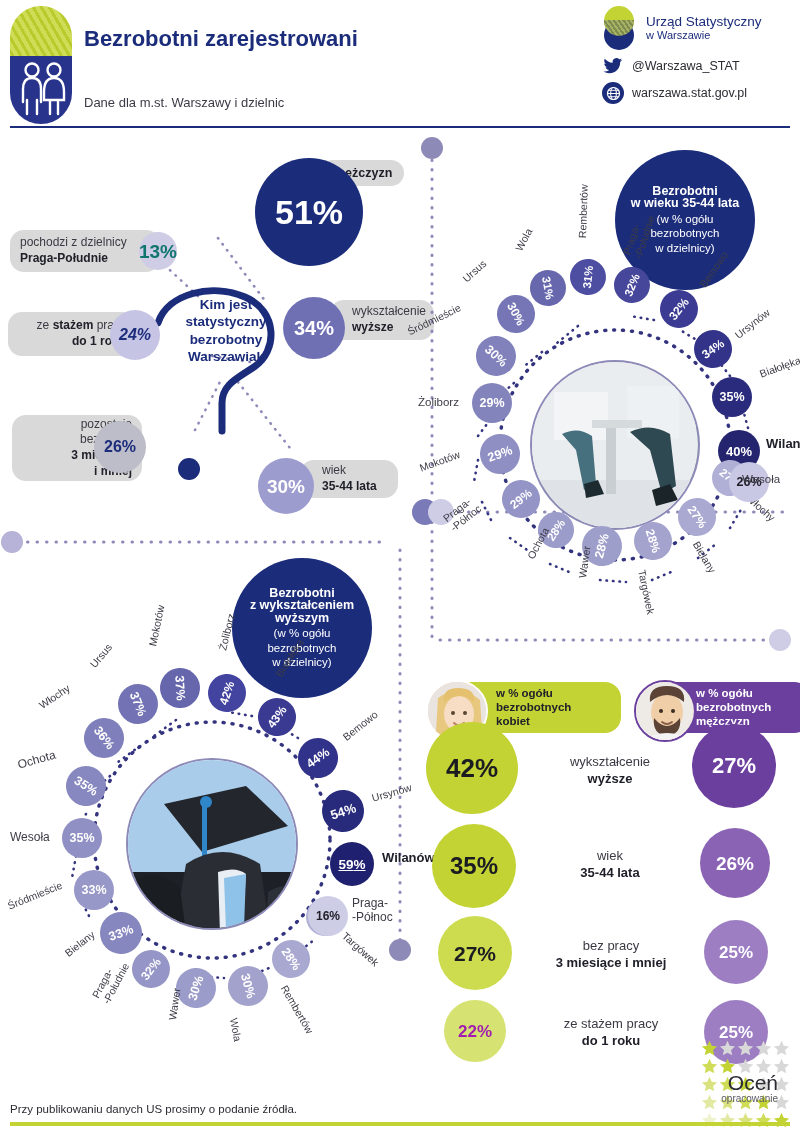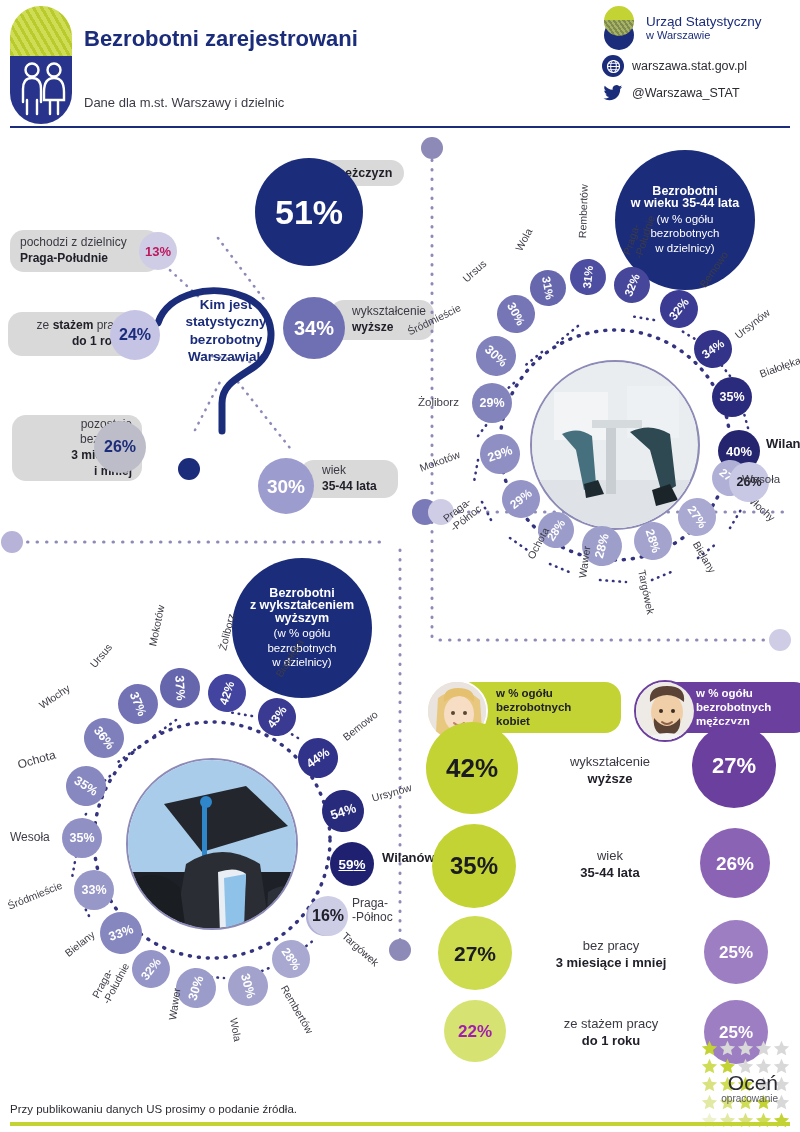--- a/index.html
+++ b/index.html
@@ -151,39 +151,39 @@
           <div class="g"></div>
           <div class="b"></div>
           <div class="ov"></div>
         </div>
         <div class="brand-name">
           <b>Urząd Statystyczny</b>
           <span>w Warszawie</span>
         </div>
       </div>
       <div class="brand-row">
+        <span class="tw">
+          <svg width="20" height="18" viewBox="0 0 24 20">
+            <path fill="#1b2c7b" d="M23 2.6c-.8.4-1.7.6-2.6.8.9-.6 1.6-1.5 2-2.5-.9.5-1.9.9-2.9 1.1A4.6 4.6 0 0 0 11.6 6c-3.8-.2-7.2-2-9.5-4.8-.4.7-.6 1.5-.6 2.4 0 1.6.8 3 2 3.8-.7 0-1.4-.2-2-.5 0 2.2 1.6 4.1 3.7 4.5-.4.1-.8.2-1.2.2-.3 0-.6 0-.9-.1.6 1.8 2.3 3.2 4.3 3.2a9.2 9.2 0 0 1-5.7 2c-.4 0-.7 0-1.1-.1a13 13 0 0 0 7 2.1c8.4 0 13-7 13-13v-.6c.9-.7 1.7-1.5 2.4-2.5z"></path>
+          </svg>
+        </span>
+        <span class="brand-link">@Warszawa_STAT</span>
+      </div>
+      <div class="brand-row">
         <span class="ico-circ">
           <svg width="15" height="15" viewBox="0 0 16 16">
             <circle cx="8" cy="8" r="6.4" fill="none" stroke="#fff" stroke-width="1.3"></circle>
             <ellipse cx="8" cy="8" rx="3" ry="6.4" fill="none" stroke="#fff" stroke-width="1.1"></ellipse>
             <line x1="1.6" y1="8" x2="14.4" y2="8" stroke="#fff" stroke-width="1.1"></line>
             <line x1="2.8" y1="4.6" x2="13.2" y2="4.6" stroke="#fff" stroke-width="1"></line>
             <line x1="2.8" y1="11.4" x2="13.2" y2="11.4" stroke="#fff" stroke-width="1"></line>
           </svg>
         </span>
         <span class="brand-link">warszawa.stat.gov.pl</span>
       </div>
-      <div class="brand-row">
-        <span class="tw">
-          <svg width="20" height="18" viewBox="0 0 24 20">
-            <path fill="#1b2c7b" d="M23 2.6c-.8.4-1.7.6-2.6.8.9-.6 1.6-1.5 2-2.5-.9.5-1.9.9-2.9 1.1A4.6 4.6 0 0 0 11.6 6c-3.8-.2-7.2-2-9.5-4.8-.4.7-.6 1.5-.6 2.4 0 1.6.8 3 2 3.8-.7 0-1.4-.2-2-.5 0 2.2 1.6 4.1 3.7 4.5-.4.1-.8.2-1.2.2-.3 0-.6 0-.9-.1.6 1.8 2.3 3.2 4.3 3.2a9.2 9.2 0 0 1-5.7 2c-.4 0-.7 0-1.1-.1a13 13 0 0 0 7 2.1c8.4 0 13-7 13-13v-.6c.9-.7 1.7-1.5 2.4-2.5z"></path>
-          </svg>
-        </span>
-        <span class="brand-link">@Warszawa_STAT</span>
-      </div>
     </div>
   </div>
 
   <svg style="position:absolute;left:0;top:130px;width:800px;height:400px;">
     <g stroke="#8d8ab8" stroke-width="2.6" stroke-linecap="round" stroke-dasharray="0.5 7" fill="none">
       <path d="M218 108 L266 172"></path>
       <path d="M159 130 L200 168"></path>
       <path d="M205 225 L250 232"></path>
       <path d="M195 300 L222 248"></path>
       <path d="M238 252 L290 318"></path>
@@ -204,29 +204,29 @@
     <b style="font-size:12.5px;">mężczyzn</b>
   </div>
   <div class="circ" style="left:255px; top:158px; width:108px; height:108px; background:#1b2c7b; color:#fff; font-size:34px;">
     <span>51%</span>
   </div>
 
   <div class="pill" style="left:10px; top:230px; width:150px; height:42px;">
     <span>pochodzi z dzielnicy</span>
     <b>Praga-Południe</b>
   </div>
-  <div class="circ" style="left:139px; top:232px; width:38px; height:38px; background:#cfcde6; color:#be185d; font-size:13px;justify-content:center;">
+  <div class="circ" style="left:139px; top:232px; width:38px; height:38px; background:#cfcde6; color:#0f766e; font-size:19px;justify-content:center;">
     <span>13%</span>
   </div>
 
   <div class="pill" style="left:8px; top:312px; width:128px; height:44px; align-items:flex-end; text-align:right;">
     <span>ze <b>stażem</b> pracy</span>
     <b>do 1 roku</b>
   </div>
-  <div class="circ" style="left:110px; top:310px; width:50px; height:50px; background:#c6c4e4; color:#1b2c7b; font-size:16px;">
+  <div class="circ" style="left:110px; top:310px; width:50px; height:50px; background:#c6c4e4; color:#1b2c7b; font-size:16px;font-style:italic;">
     <span>24%</span>
   </div>
 
   <div class="pill" style="left:12px; top:415px; width:130px; height:66px; align-items:flex-end; text-align:right;">
     <span>pozostaje</span>
     <span>bez pracy</span>
     <b>3 miesiące</b>
     <b>i mniej</b>
   </div>
   <div class="circ" style="left:94px; top:421px; width:52px; height:52px; background:#bdbdc9; color:#1b2c7b; font-size:16px;">
@@ -579,21 +579,21 @@
 
     <div class="node" style="left:306px;top:358px;width:38px;height:38px;background:#b1b1d6;font-size:12px;transform:rotate(40deg);">
         <span>26</span>
         <span>%</span>
       </div>
     <div class="nodelabel" style="left:344px;top:388px;transform:rotate(42deg);">Targówek</div>
 
     <div class="node" style="left:308px;top:340px;width:0;height:0;"></div>
   </div>
 
-  <div class="circ" style="left:308px; top:896px; width:40px; height:40px; background:#cecde6; color:#20202a; font-size:16px;">
+  <div class="circ" style="left:308px; top:896px; width:40px; height:40px; background:#cecde6; color:#20202a; font-size:12px;">
     <span>16</span>
       <span>%</span>
   </div>
   <div class="nodelabel" style="left:352px; top:896px; font-size:12px; color:#3c3c46; line-height:1.2;">Praga-<br>-Północ</div>
 
   <div style="position:absolute;left:420px;top:672px;width:380px;height:360px;">
 
     <div class="gbadge" style="left:36px; top:10px; width:165px; background:#c3d333; color:#20202a;">
       <div>w % ogółu</div>
       <div>bezrobotnych</div>

